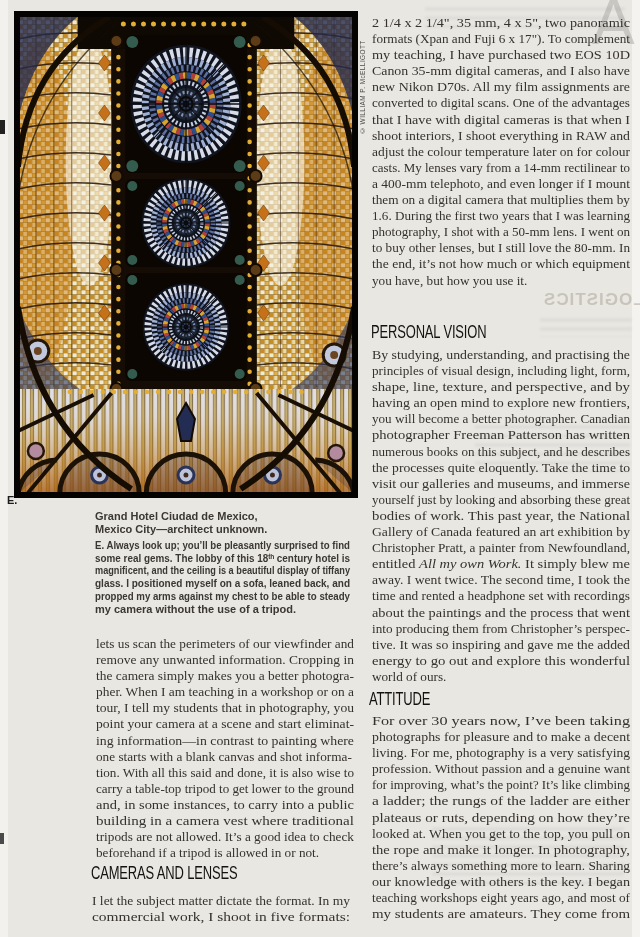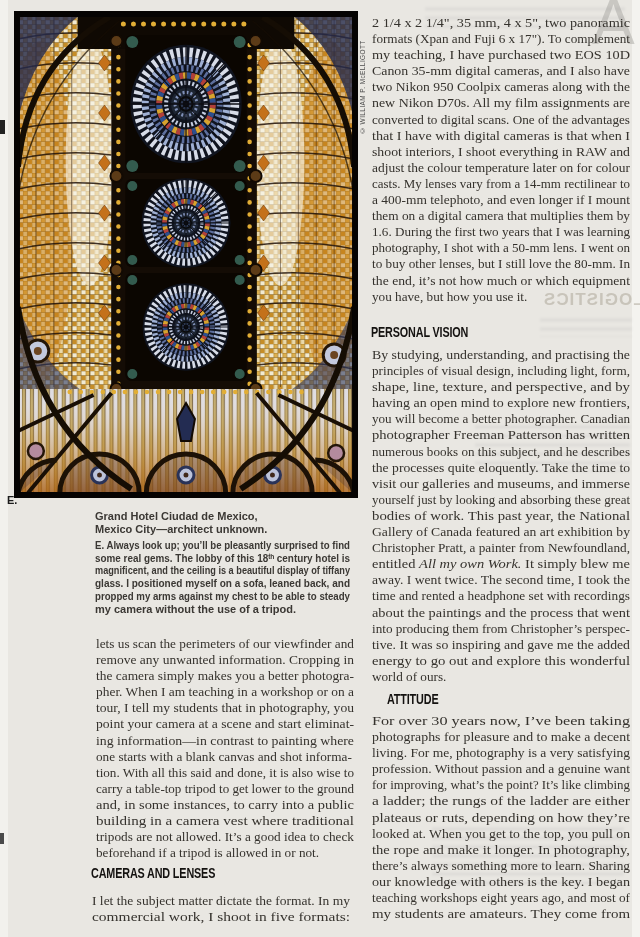--- a/index.html
+++ b/index.html
@@ -43,30 +43,30 @@
   .cap-title .tline{line-height:13px;}
   .cap-body .tline{line-height:12.7px;}
   
   .para{font-size:13.2px;color:#35322d;}
   .para .tline{line-height:16.1px;}
   .tline{white-space:nowrap;}
   .m{display:inline-block;transform-origin:0 50%;white-space:nowrap;}
   .it{font-style:italic;}
   
   .head{position:absolute;margin:0;font-family:"Liberation Sans",sans-serif;
-    font-weight:bold;font-size:15px;line-height:22px;color:#141210;}
+    font-weight:normal;font-size:18px;line-height:22px;color:#141210;}
   .hs{display:inline-block;transform:scaleX(.72);transform-origin:0 50%;letter-spacing:-.2px;}
   
   .l-para1{left:96px;top:636px;width:258px;}
   .l-head{left:91px;top:862px;}
   .l-para2{left:92px;top:893px;width:258px;}
   .r-para1{left:372px;top:15px;width:258px;}
   .r-head1{left:371px;top:321px;}
   .r-para2{left:372px;top:347px;width:258px;}
-  .r-head2{left:387px;top:688px;}
+  .r-head2{left:369px;top:688px;}
   .r-para3{left:372px;top:713px;width:258px;}
 </style>
 </head>
 <body>
 
 <div>
 
   <div class="abs edge-left"></div>
   <div class="abs edge-right"></div>
   <div class="abs mark1"></div>
@@ -258,21 +258,20 @@
   <div class="abs para l-para2 fitlines">
       <div class="tline"><span class="m" style="transform: scaleX(1.02406);">I let the subject matter dictate the format. In my</span></div>
       <div class="tline"><span class="m" style="transform: scaleX(1.17214);">commercial work, I shoot in five formats:</span></div>
     </div>
 
   <div class="abs para r-para1 fitlines">
       <div class="tline"><span class="m" style="transform: scaleX(1.07802);">2 1/4 x 2 1/4", 35 mm, 4 x 5", two panoramic</span></div>
       <div class="tline"><span class="m" style="transform: scaleX(0.999879);">formats (Xpan and Fuji 6 x 17"). To complement</span></div>
       <div class="tline"><span class="m" style="transform: scaleX(1.08382);">my teaching, I have purchased two EOS 10D</span></div>
       <div class="tline"><span class="m" style="transform: scaleX(1.05145);">Canon 35-mm digital cameras, and I also have</span></div>
-      <div class="tline"><span class="m" style="transform: scaleX(1.03129);">two Nikon 950 Coolpix cameras along with the</span></div>
       <div class="tline"><span class="m" style="transform: scaleX(1.05441);">new Nikon D70s. All my film assignments are</span></div>
       <div class="tline"><span class="m" style="transform: scaleX(0.997885);">converted to digital scans. One of the advantages</span></div>
       <div class="tline"><span class="m" style="transform: scaleX(1.07228);">that I have with digital cameras is that when I</span></div>
       <div class="tline"><span class="m" style="transform: scaleX(1.04434);">shoot interiors, I shoot everything in RAW and</span></div>
       <div class="tline"><span class="m" style="transform: scaleX(1.01964);">adjust the colour temperature later on for colour</span></div>
       <div class="tline"><span class="m" style="transform: scaleX(0.982565);">casts. My lenses vary from a 14-mm rectilinear to</span></div>
       <div class="tline"><span class="m" style="transform: scaleX(1.01951);">a 400-mm telephoto, and even longer if I mount</span></div>
       <div class="tline"><span class="m" style="transform: scaleX(1.00929);">them on a digital camera that multiplies them by</span></div>
       <div class="tline"><span class="m" style="transform: scaleX(0.993621);">1.6. During the first two years that I was learning</span></div>
       <div class="tline"><span class="m" style="transform: scaleX(0.991176);">photography, I shot with a 50-mm lens. I went on</span></div>

